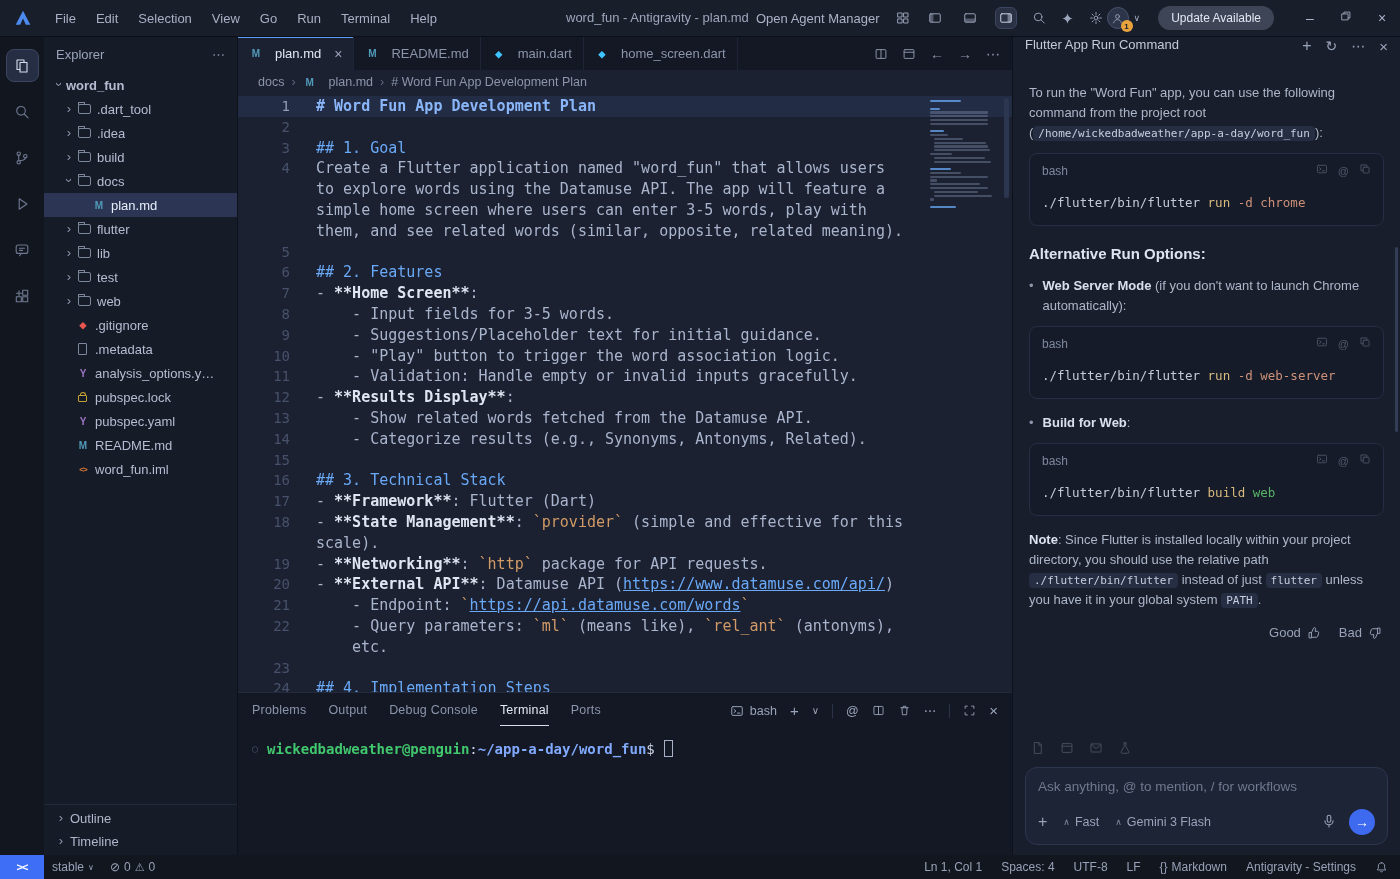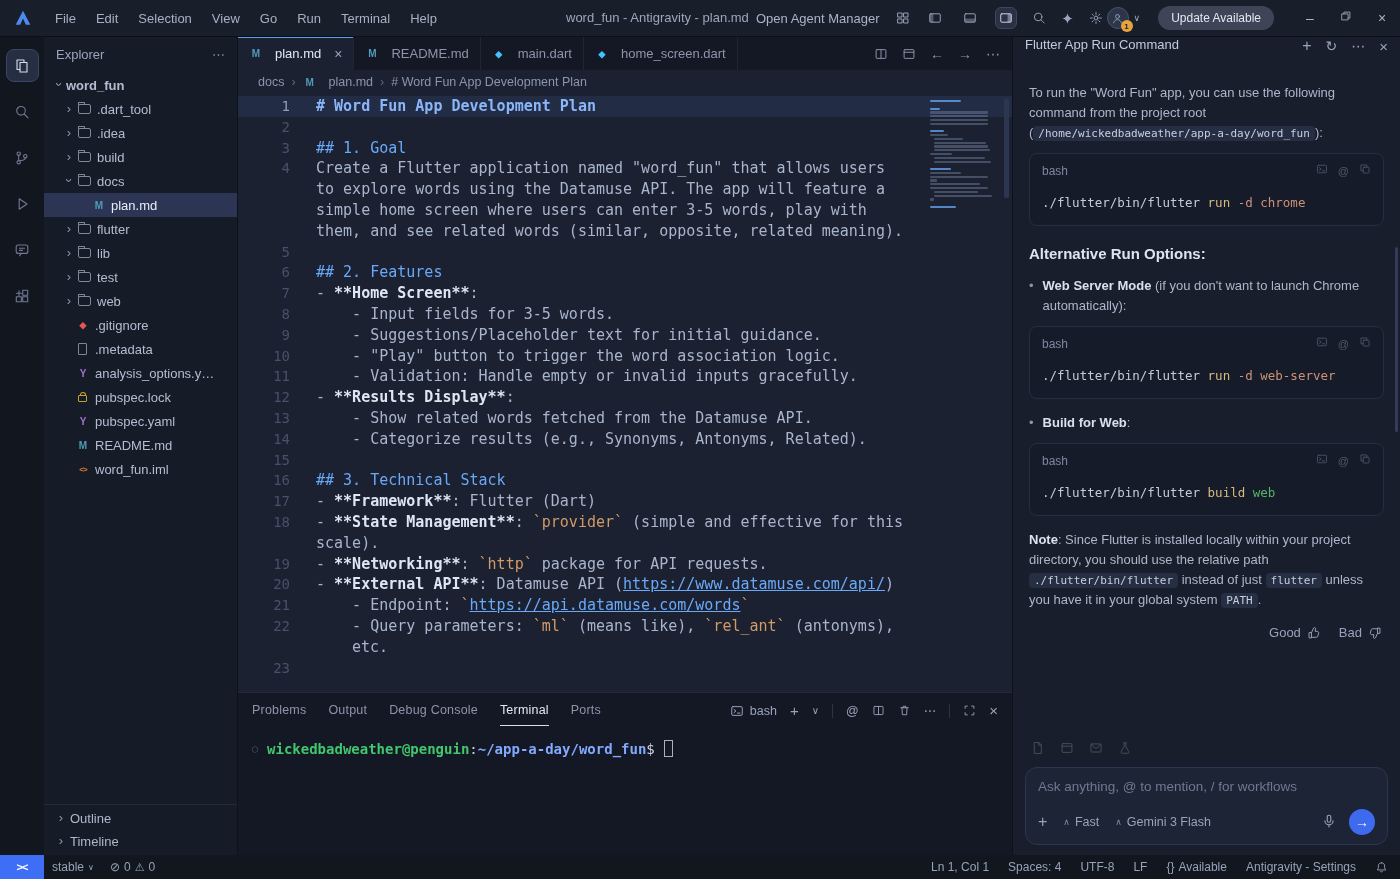--- a/index.html
+++ b/index.html
@@ -481,20 +481,21 @@
           <div class="erow"><span class="lnum">16</span><span class="ltext"><span class="seg-h2">## 3. Technical Stack</span></span></div>
           <div class="erow"><span class="lnum">17</span><span class="ltext"><span class="seg-t">- </span><span class="seg-b">**Framework**</span><span class="seg-t">: Flutter (Dart)</span></span></div>
           <div class="erow"><span class="lnum">18</span><span class="ltext"><span class="seg-t">- </span><span class="seg-b">**State Management**</span><span class="seg-t">: </span><span class="seg-c">`provider`</span><span class="seg-t"> (simple and effective for this</span></span></div>
           <div class="erow"><span class="lnum"></span><span class="ltext"><span class="seg-t">scale).</span></span></div>
           <div class="erow"><span class="lnum">19</span><span class="ltext"><span class="seg-t">- </span><span class="seg-b">**Networking**</span><span class="seg-t">: </span><span class="seg-c">`http`</span><span class="seg-t"> package for API requests.</span></span></div>
           <div class="erow"><span class="lnum">20</span><span class="ltext"><span class="seg-t">- </span><span class="seg-b">**External API**</span><span class="seg-t">: Datamuse API (</span><span class="seg-l">https://www.datamuse.com/api/</span><span class="seg-t">)</span></span></div>
           <div class="erow"><span class="lnum">21</span><span class="ltext"><span class="seg-t">    - Endpoint: </span><span class="seg-c">`</span><span class="seg-l">https://api.datamuse.com/words</span><span class="seg-c">`</span></span></div>
           <div class="erow"><span class="lnum">22</span><span class="ltext"><span class="seg-t">    - Query parameters: </span><span class="seg-c">`ml`</span><span class="seg-t"> (means like), </span><span class="seg-c">`rel_ant`</span><span class="seg-t"> (antonyms),</span></span></div>
           <div class="erow"><span class="lnum"></span><span class="ltext" style="padding-left: 62px;"><span class="seg-t">etc.</span></span></div>
           <div class="erow"><span class="lnum">23</span><span class="ltext"></span></div>
+          <div class="erow"><span class="lnum">24</span><span class="ltext"><span class="seg-h2">## 4. Implementation Steps</span></span></div>
           <div class="minimap">
             <div class="mm-bar" style="margin-left: 0px; width: 31px; background: rgba(106, 169, 248, 0.75);"></div>
             <div class="mm-bar"></div>
             <div class="mm-bar" style="margin-left: 0px; width: 10px; background: rgba(106, 169, 248, 0.75);"></div>
             <div class="mm-bar" style="margin-left: 0px; width: 58px; background: rgba(120, 133, 163, 0.45);"></div>
             <div class="mm-bar" style="margin-left: 0px; width: 58px; background: rgba(120, 133, 163, 0.45);"></div>
             <div class="mm-bar" style="margin-left: 0px; width: 58px; background: rgba(120, 133, 163, 0.45);"></div>
             <div class="mm-bar" style="margin-left: 0px; width: 58px; background: rgba(120, 133, 163, 0.45);"></div>
             <div class="mm-bar"></div>
             <div class="mm-bar" style="margin-left: 0px; width: 14px; background: rgba(106, 169, 248, 0.75);"></div>
@@ -750,21 +751,21 @@
       <span style="font-size:11px">⚠</span>
       <span>0</span>
     </div>
     <div class="sb-right">
       <span class="sb-item">Ln 1, Col 1</span>
       <span class="sb-item">Spaces: 4</span>
       <span class="sb-item">UTF-8</span>
       <span class="sb-item">LF</span>
       <span class="sb-item">
         <span>{}</span>
-        <span>Available</span>
+        <span>Markdown</span>
       </span>
       <span class="sb-item">Antigravity - Settings</span>
       <span class="sb-item" id="bellIcon">
           <span class="svgi s13">
             <svg viewBox="0 0 16 16" fill="none" stroke="currentColor" stroke-width="1.1" stroke-linecap="round" stroke-linejoin="round">
               <path d="M8 2.2c2.4 0 3.9 1.7 3.9 4v2.9l1.4 1.9H2.7l1.4-1.9V6.2c0-2.3 1.5-4 3.9-4z"></path>
               <path d="M6.7 12.6a1.4 1.4 0 0 0 2.6 0"></path>
             </svg>
           </span>
         </span>

